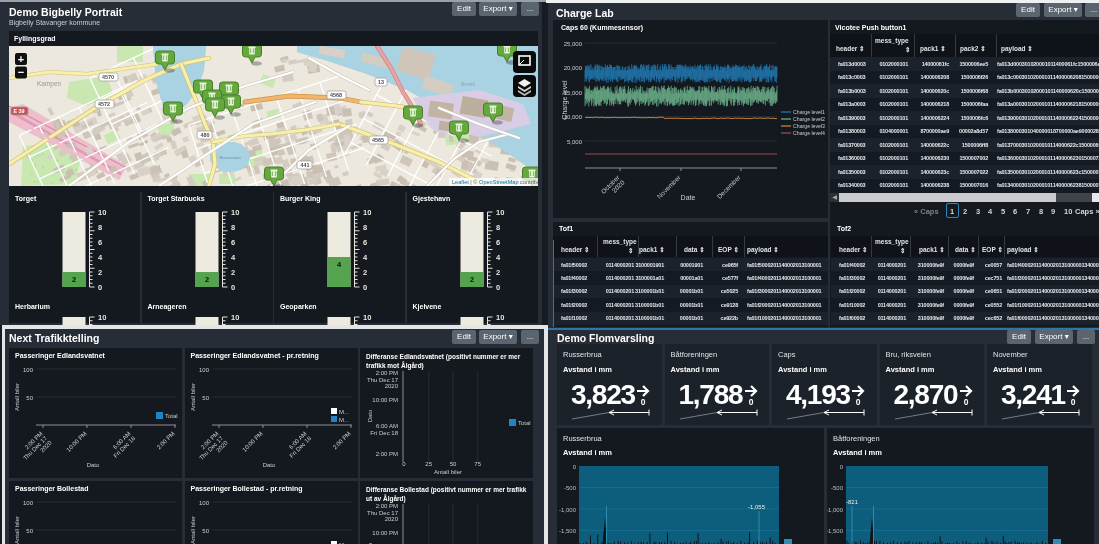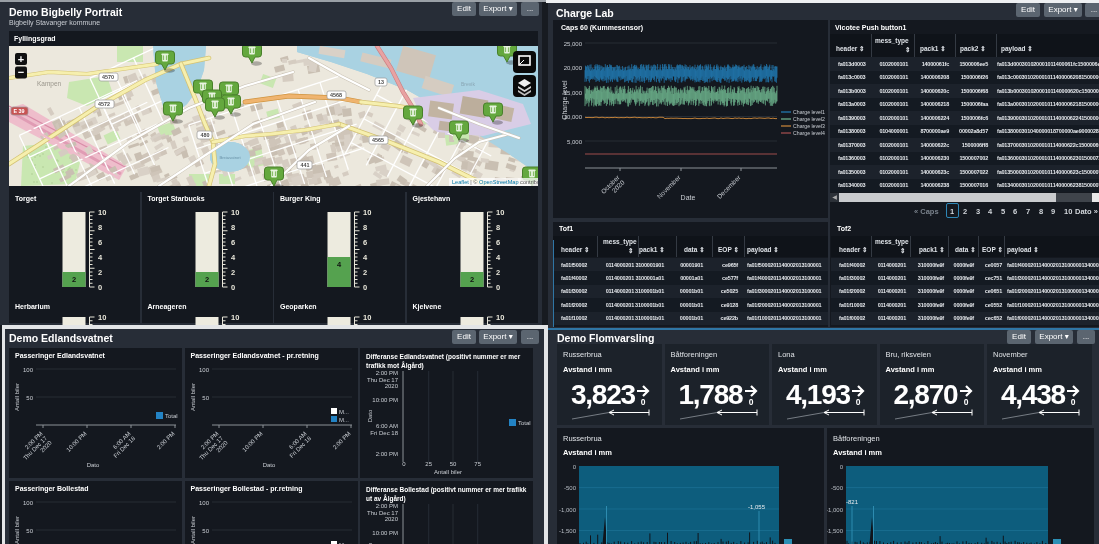--- a/index.html
+++ b/index.html
@@ -1079,21 +1079,21 @@
 <div style="position:absolute;font-size:7.5px;font-weight:bold;color:#d2d6db;top:207px;white-space:nowrap;left:950px">1</div>
 <div style="position:absolute;font-size:7.5px;font-weight:bold;color:#d2d6db;top:207px;white-space:nowrap;left:963px">2</div>
 <div style="position:absolute;font-size:7.5px;font-weight:bold;color:#d2d6db;top:207px;white-space:nowrap;left:976px">3</div>
 <div style="position:absolute;font-size:7.5px;font-weight:bold;color:#d2d6db;top:207px;white-space:nowrap;left:988px">4</div>
 <div style="position:absolute;font-size:7.5px;font-weight:bold;color:#d2d6db;top:207px;white-space:nowrap;left:1001px">5</div>
 <div style="position:absolute;font-size:7.5px;font-weight:bold;color:#d2d6db;top:207px;white-space:nowrap;left:1013px">6</div>
 <div style="position:absolute;font-size:7.5px;font-weight:bold;color:#d2d6db;top:207px;white-space:nowrap;left:1026px">7</div>
 <div style="position:absolute;font-size:7.5px;font-weight:bold;color:#d2d6db;top:207px;white-space:nowrap;left:1039px">8</div>
 <div style="position:absolute;font-size:7.5px;font-weight:bold;color:#d2d6db;top:207px;white-space:nowrap;left:1051px">9</div>
 <div style="position:absolute;font-size:7.5px;font-weight:bold;color:#d2d6db;top:207px;white-space:nowrap;left:1064px">10</div>
-<div style="position:absolute;font-size:7.5px;font-weight:bold;color:#d2d6db;top:207px;white-space:nowrap;left:1075px">Dato »</div>
+<div style="position:absolute;font-size:7.5px;font-weight:bold;color:#d2d6db;top:207px;white-space:nowrap;left:1075px">Caps »</div>
 <div class="panel" style="left:553px;top:222px;width:275px;height:105px;overflow:hidden">
     <div class="ptitle" style="left:6px;top:3px;font-size:7px">Tof1</div>
     <div class="abs" style="left:0;top:14px;width:275px;height:21px;background:#0f1319"></div>
     <div class="abs" style="left:44px;top:14px;width:1px;height:21px;background:#343a43"></div>
     <div class="abs" style="left:85px;top:14px;width:1px;height:21px;background:#343a43"></div>
     <div class="abs" style="left:123px;top:14px;width:1px;height:21px;background:#343a43"></div>
     <div class="abs" style="left:159px;top:14px;width:1px;height:21px;background:#343a43"></div>
     <div class="abs" style="left:191px;top:14px;width:1px;height:21px;background:#343a43"></div>
     <div style="position:absolute;font-size:6.5px;font-weight:bold;color:#dfe3e8;white-space:nowrap;left:8px;top:24px">header ⇕</div>
     <div style="position:absolute;font-size:6.5px;font-weight:bold;color:#dfe3e8;white-space:nowrap;left:50px;top:16px">mess_type</div>
@@ -1265,21 +1265,21 @@
       <span style="position:absolute;right:0">0000fe9f</span>
     </div>
     <div style="position:absolute;font-size:5.5px;font-weight:bold;color:#e6e9ed;white-space:nowrap;letter-spacing:-0.2px;left:171px;top:93.1px;width:0">
       <span style="position:absolute;right:0">cec652</span>
     </div>
     <div style="position:absolute;font-size:5.5px;font-weight:bold;color:#e6e9ed;white-space:nowrap;letter-spacing:-0.2px;left:176px;top:93.1px">fa01f00002011400020131000001340001</div>
   </div>
 <div class="abs" style="left:548px;top:328px;width:551px;height:2px;background:#2f76a5;z-index:6"></div>
 <div class="abs" style="left:553px;top:240px;width:1px;height:87px;background:#2f76a5;z-index:6"></div>
 <div class="card" style="left:5px;top:329px;width:539px;height:215px;overflow:hidden">
-<div class="ctitle" style="left:4px;top:3px;font-size:10.5px">Demo Edlandsvatnet</div>
+<div class="ctitle" style="left:4px;top:3px;font-size:10.5px">Next Trafikktelling</div>
 <div class="btn" style="left:447px;top:1px;width:24px">Edit</div>
 <div class="btn" style="left:474px;top:1px;width:38px">Export ▾</div>
 <div class="btn" style="left:516px;top:1px;width:18px">...</div>
 </div>
 <div class="panel" style="left:9px;top:348px;width:173px;height:130px;overflow:hidden">
     <div class="ptitle" style="left:6px;top:4px;font-size:7px">Passeringer Edlandsvatnet</div>
     <svg width="173" height="130" style="left:0;top:0">
       <line x1="27" y1="21" x2="167" y2="21" stroke="#262c35"></line>
       <line x1="27" y1="49" x2="167" y2="49" stroke="#262c35"></line>
       <text x="24" y="24" font-size="6" fill="#c9cdd3" text-anchor="end" font-family="Liberation Sans,sans-serif">100</text>
@@ -1488,21 +1488,21 @@
     <path d="M1,7 L12,7 M7,2 L12,7 L7,12" stroke="#fff" stroke-width="2.2" fill="none"></path>
     <text x="7" y="21" font-size="8.5" font-weight="bold" fill="#fff" text-anchor="middle" font-family="Liberation Sans,sans-serif">0</text>
   </svg>
 <svg width="104" height="14" style="left:664.5px;top:408px">
     <line x1="15" y1="11" x2="52" y2="4.5" stroke="#8d939a" stroke-width="0.8"></line>
     <line x1="52" y1="4.5" x2="92" y2="4.5" stroke="#fff" stroke-width="1.2"></line>
     <path d="M57,2 L52,4.5 L57,7" stroke="#fff" stroke-width="1" fill="none"></path>
     <line x1="92" y1="1.5" x2="92" y2="7.5" stroke="#fff" stroke-width="1"></line>
   </svg>
 <div class="abs" style="left:772.0px;top:344px;width:104.5px;height:81px;background:#1c222a"></div>
-<div class="lbl" style="left:778.0px;top:350px;font-size:7.5px;color:#dfe2e6">Lona</div>
+<div class="lbl" style="left:778.0px;top:350px;font-size:7.5px;color:#dfe2e6">Caps</div>
 <div class="lbl" style="left:778.0px;top:365px;font-size:7.5px;font-weight:bold;color:#fff">Avstand i mm</div>
 <div class="abs" style="left:776.0px;top:379px;width:74px;text-align:right;font-size:28px;font-weight:bold;color:#fff;letter-spacing:-1.2px">4,193</div>
 <svg width="20" height="22" style="left:851.0px;top:384px">
     <path d="M1,7 L12,7 M7,2 L12,7 L7,12" stroke="#fff" stroke-width="2.2" fill="none"></path>
     <text x="7" y="21" font-size="8.5" font-weight="bold" fill="#fff" text-anchor="middle" font-family="Liberation Sans,sans-serif">0</text>
   </svg>
 <svg width="104" height="14" style="left:772.0px;top:408px">
     <line x1="15" y1="11" x2="52" y2="4.5" stroke="#8d939a" stroke-width="0.8"></line>
     <line x1="52" y1="4.5" x2="92" y2="4.5" stroke="#fff" stroke-width="1.2"></line>
     <path d="M57,2 L52,4.5 L57,7" stroke="#fff" stroke-width="1" fill="none"></path>
@@ -1518,21 +1518,21 @@
   </svg>
 <svg width="104" height="14" style="left:879.5px;top:408px">
     <line x1="15" y1="11" x2="52" y2="4.5" stroke="#8d939a" stroke-width="0.8"></line>
     <line x1="52" y1="4.5" x2="92" y2="4.5" stroke="#fff" stroke-width="1.2"></line>
     <path d="M57,2 L52,4.5 L57,7" stroke="#fff" stroke-width="1" fill="none"></path>
     <line x1="92" y1="1.5" x2="92" y2="7.5" stroke="#fff" stroke-width="1"></line>
   </svg>
 <div class="abs" style="left:987.0px;top:344px;width:104.5px;height:81px;background:#1c222a"></div>
 <div class="lbl" style="left:993.0px;top:350px;font-size:7.5px;color:#dfe2e6">November</div>
 <div class="lbl" style="left:993.0px;top:365px;font-size:7.5px;font-weight:bold;color:#fff">Avstand i mm</div>
-<div class="abs" style="left:991.0px;top:379px;width:74px;text-align:right;font-size:28px;font-weight:bold;color:#fff;letter-spacing:-1.2px">4,438</div>
+<div class="abs" style="left:991.0px;top:379px;width:74px;text-align:right;font-size:28px;font-weight:bold;color:#fff;letter-spacing:-1.2px">3,241</div>
 <svg width="20" height="22" style="left:1066.0px;top:384px">
     <path d="M1,7 L12,7 M7,2 L12,7 L7,12" stroke="#fff" stroke-width="2.2" fill="none"></path>
     <text x="7" y="21" font-size="8.5" font-weight="bold" fill="#fff" text-anchor="middle" font-family="Liberation Sans,sans-serif">0</text>
   </svg>
 <svg width="104" height="14" style="left:987.0px;top:408px">
     <line x1="15" y1="11" x2="52" y2="4.5" stroke="#8d939a" stroke-width="0.8"></line>
     <line x1="52" y1="4.5" x2="92" y2="4.5" stroke="#fff" stroke-width="1.2"></line>
     <path d="M57,2 L52,4.5 L57,7" stroke="#fff" stroke-width="1" fill="none"></path>
     <line x1="92" y1="1.5" x2="92" y2="7.5" stroke="#fff" stroke-width="1"></line>
   </svg>

